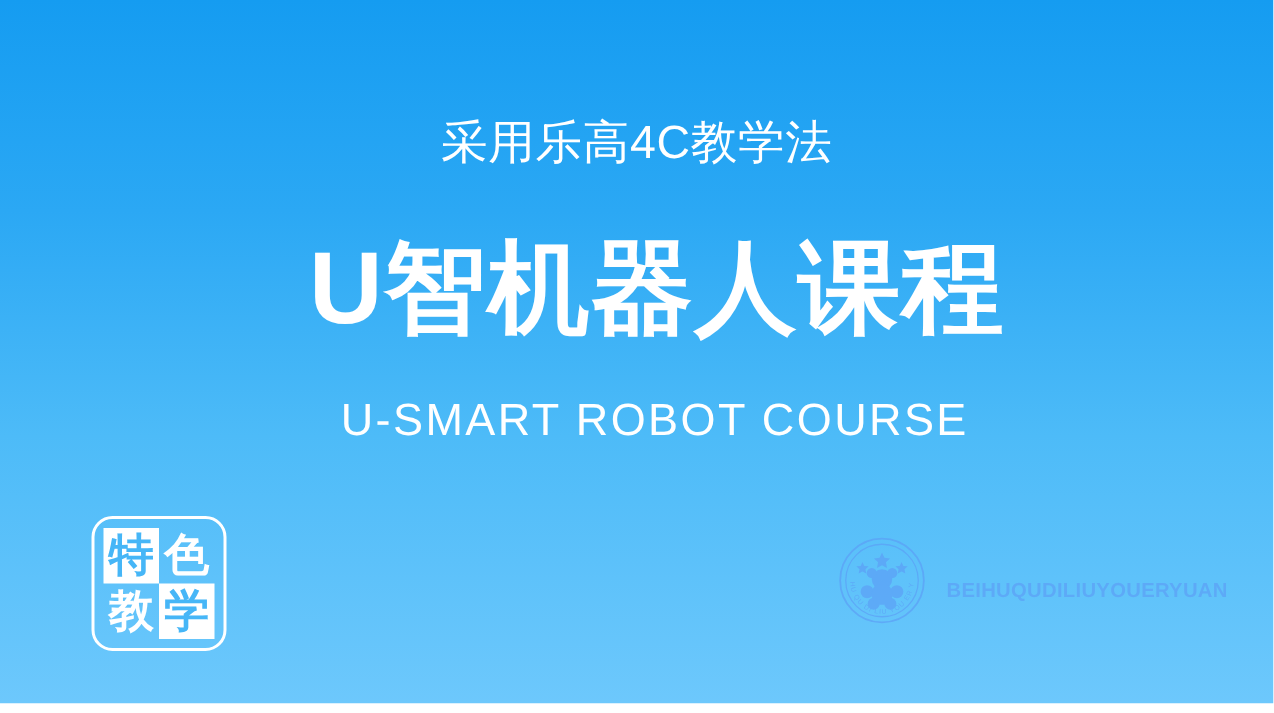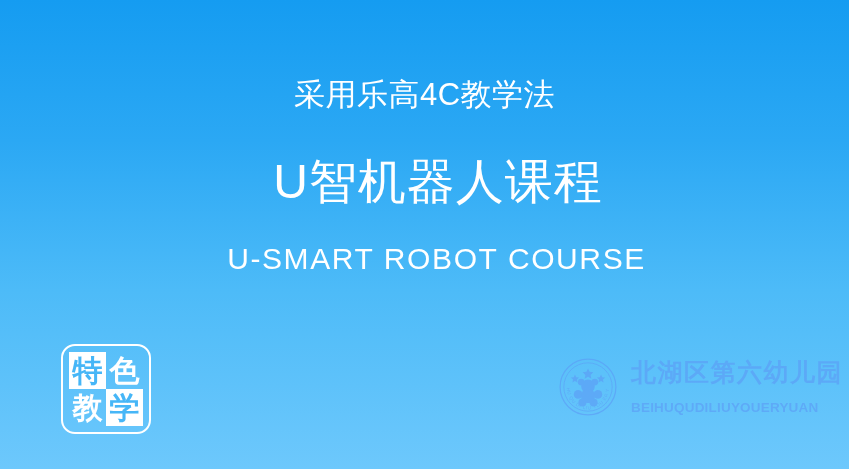--- a/index.html
+++ b/index.html
@@ -31,23 +31,23 @@
     color: #ffffff;
     font-size: 31px;
     line-height: 1.1;
     letter-spacing: 0.5px;
     font-weight: 400;
     white-space: nowrap;
   }
 
   .main-title {
     color: #ffffff;
-    font-size: 48px;
+    font-size: 68px;
     line-height: 1.08;
-    font-weight: 400;
+    font-weight: 700;
     letter-spacing: 1px;
     margin-top: 44px;
     white-space: nowrap;
     margin-left: 27px;
   }
 
   .sub-en {
     color: #ffffff;
     font-size: 30px;
     line-height: 1.1;
@@ -182,19 +182,18 @@
       <circle cx="66" cy="62" r="7" fill="#5C9BF6"></circle>
       <circle cx="41" cy="75" r="6.5" fill="#5C9BF6"></circle>
       <circle cx="59" cy="75" r="6.5" fill="#5C9BF6"></circle>
       <rect x="39" y="54" width="22" height="22" rx="9" fill="#5C9BF6"></rect>
       <text font-size="7.4" fill="#5C9BF6" font-family="'Liberation Sans', sans-serif" letter-spacing="1.1">
         <textPath href="#ringpath" startOffset="50%" text-anchor="middle">BEI HU QU DI LIU YOU ER YUAN</textPath>
       </text>
     </svg>
 
     <div class="kg-wordmark">
-      <div class="kg-name-cn">北湖区第六幼儿园</div>
       <div class="kg-name-py">BEIHUQUDILIUYOUERYUAN</div>
     </div>
 
   </div>
 
 </div>
 
 </body></html>

